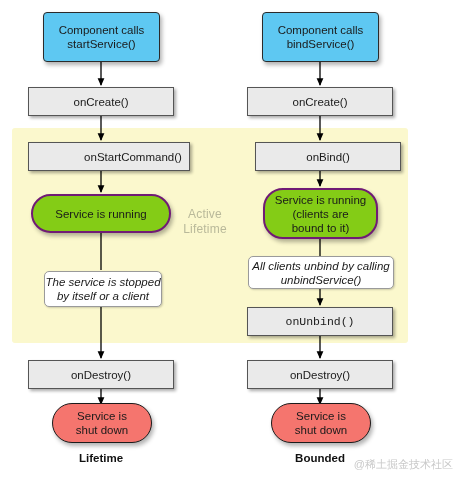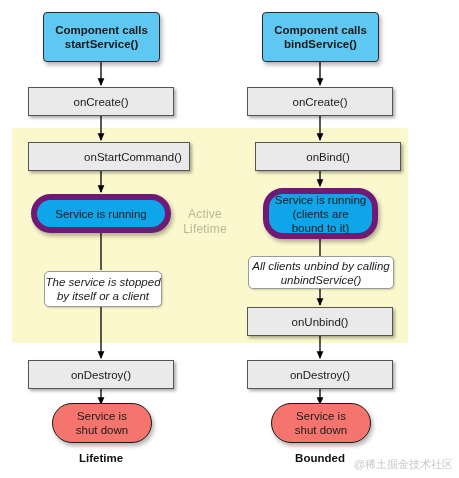--- a/index.html
+++ b/index.html
@@ -62,25 +62,24 @@
     box-shadow: 2px 2px 3px rgba(0,0,0,0.33);
   }
   .node-pill {
     border-radius: 999px;
     box-shadow: 2px 3px 4px rgba(0,0,0,0.30);
   }
   .pill-blue {
     background: #5ec8f2;
     border: 1px solid #2b2b2b;
     border-radius: 4px;
-    font-weight: bold;
   }
   .pill-green {
-    background: #0ea5e9;
-    border: 6px solid #701a75;
+    background: #84cc16;
+    border: 2px solid #701a75;
   }
   .pill-red {
     background: #f5756e;
     border: 1px solid #1b1b1b;
   }
   .node-note {
     background: #ffffff;
     border: 1px solid #9a9a9a;
     border-radius: 5px;
     font-style: italic;
@@ -200,21 +199,21 @@
     </div>
   </div>
 
   <div class="node node-note" style="left:248px; top:256px; width:146px; height:33px;">
     <div>
       <div>All clients unbind by calling</div>
       <div>unbindService()</div>
     </div>
   </div>
 
-  <div class="node node-rect" style="left:247px; top:307px; width:146px; height:29px;">
+  <div class="node node-rect" style="left:247px; top:307px; width:146px; height:29px;font-family:Liberation Mono, monospace;">
     <div>onUnbind()</div>
   </div>
 
   <div class="node node-rect" style="left:247px; top:360px; width:146px; height:29px;">
     <div>onDestroy()</div>
   </div>
 
   <div class="node node-pill pill-red" style="left:271px; top:403px; width:100px; height:40px;">
     <div>
       <div>Service is</div>

